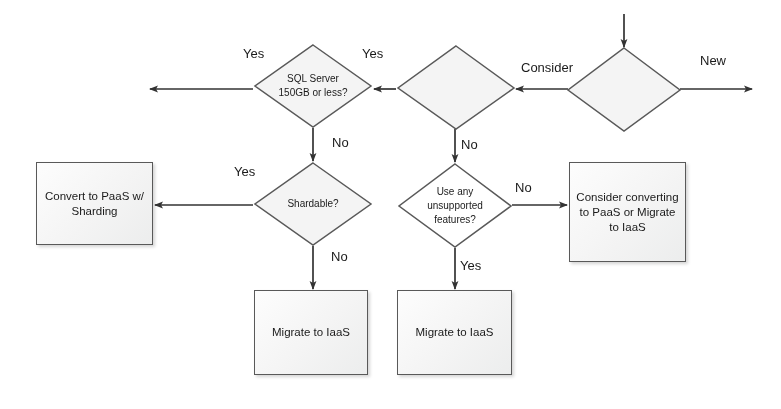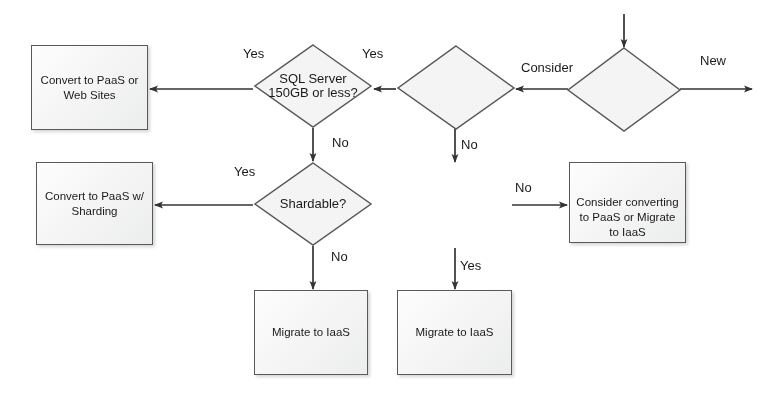--- a/index.html
+++ b/index.html
@@ -53,21 +53,21 @@
     position: absolute;
     left: 0; top: 0;
     width: 100%;
     height: 100%;
   }
   .node-diamond .dia-label {
     position: relative;
     z-index: 2;
     text-align: center;
     color: #1a1a1a;
-    font-size: 13px;
+    font-size: 10px;
     line-height: 14px;
     white-space: pre-line;
     pointer-events: none;
   }
   
   .edge-label {
     position: absolute;
     color: #1a1a1a;
     font-size: 13px;
     line-height: 13px;
@@ -102,39 +102,35 @@
 
     <line x1="313" y1="246" x2="313" y2="289" stroke="#333333" stroke-width="1.7" marker-end="url(#arrowhead)"></line>
 
     <line x1="455" y1="129" x2="455" y2="162" stroke="#333333" stroke-width="1.7" marker-end="url(#arrowhead)"></line>
 
     <line x1="512" y1="205" x2="567" y2="205" stroke="#333333" stroke-width="1.7" marker-end="url(#arrowhead)"></line>
 
     <line x1="455" y1="248" x2="455" y2="289" stroke="#333333" stroke-width="1.7" marker-end="url(#arrowhead)"></line>
   </svg>
 
-  <div class="node-box" style="left:31px; top:45px; width:117px; height:85px;">
-    <span>Convert to PaaS or
-Web Sites</span>
-  </div>
 
   <div class="node-box" style="left:36px; top:162px; width:117px; height:83px;">
     <span>Convert to PaaS w/
 Sharding</span>
   </div>
 
   <div class="node-box" style="left:254px; top:290px; width:114px; height:85px;">
     <span>Migrate to IaaS</span>
   </div>
 
   <div class="node-box" style="left:397px; top:290px; width:115px; height:85px;">
     <span>Migrate to IaaS</span>
   </div>
 
-  <div class="node-box" style="left:569px; top:162px; width:117px; height:81px;align-items:flex-end;">
+  <div class="node-box" style="left:569px; top:162px; width:117px; height:100px;">
     <span>Consider converting
 to PaaS or Migrate
 to IaaS</span>
   </div>
 
   <div class="node-diamond" style="left:253px; top:43px; width:120px; height:86px;">
     <svg class="dia-shape" viewBox="0 0 120 86" preserveAspectRatio="none">
       <polygon points="60,2 118,43 60,84 2,43" fill="#f4f4f4" stroke="#595959" stroke-width="1.5"></polygon>
     </svg>
     <span class="dia-label">SQL Server
@@ -153,20 +149,28 @@
     </svg>
   </div>
 
   <div class="node-diamond" style="left:253px; top:161px; width:120px; height:86px;">
     <svg class="dia-shape" viewBox="0 0 120 86" preserveAspectRatio="none">
       <polygon points="60,2 118,43 60,84 2,43" fill="#f4f4f4" stroke="#595959" stroke-width="1.5"></polygon>
     </svg>
     <span class="dia-label">Shardable?</span>
   </div>
 
+  <div class="node-diamond" style="left:397px; top:162px; width:116px; height:87px;">
+    <svg class="dia-shape" viewBox="0 0 116 87" preserveAspectRatio="none">
+      <polygon points="58,2 114,44 58,85 2,44" fill="#ffffff" stroke="#595959" stroke-width="1.5"></polygon>
+    </svg>
+    <span class="dia-label">Use any
+unsupported
+features?</span>
+  </div>
 
   <div class="edge-label" style="left:700px; top:54px;">New</div>
 
   <div class="edge-label" style="left:521px; top:61px;">Consider</div>
 
   <div class="edge-label" style="left:362px; top:47px;">Yes</div>
 
   <div class="edge-label" style="left:461px; top:138px;">No</div>
 
   <div class="edge-label" style="left:243px; top:47px;">Yes</div>

